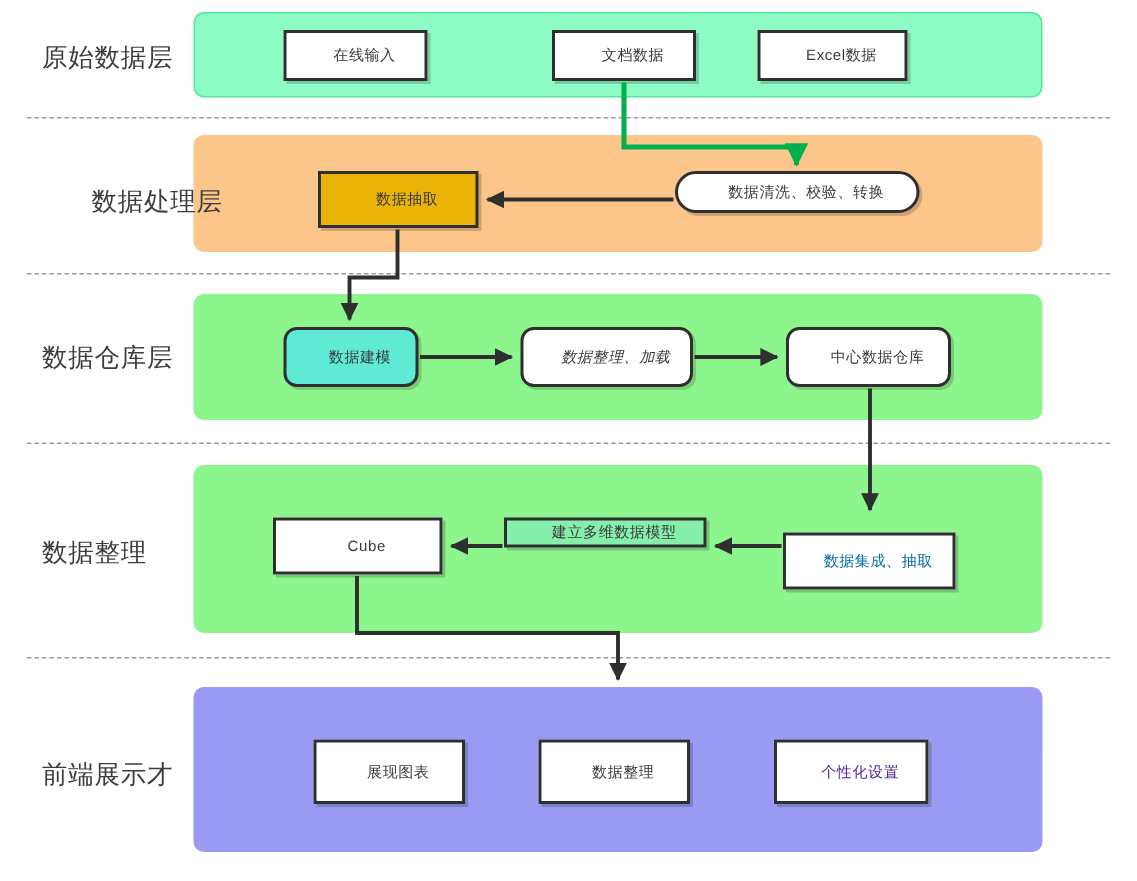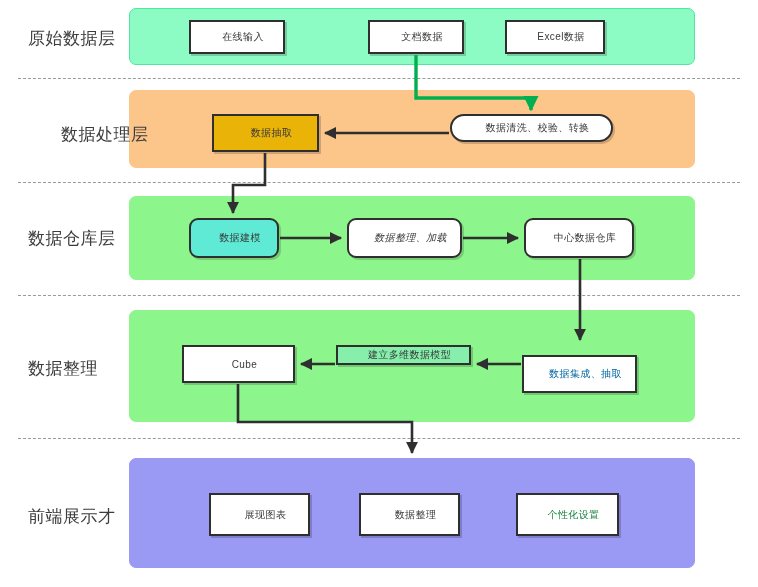--- a/index.html
+++ b/index.html
@@ -100,21 +100,21 @@
       <div class="node rounded" style="left: 524px; top: 218px; width: 110px; height: 40px; border-color: rgb(47, 47, 47); background: rgb(255, 255, 255); color: rgb(58, 58, 58);">中心数据仓库</div>
       <div class="band" style="left: 129px; top: 310px; width: 566px; height: 112px; background: rgb(140, 245, 140); border: 1.5px solid rgb(140, 245, 140);"></div>
       <div class="row-label" style="left: 28px; top: 360px;">数据整理</div>
       <div class="node" style="left: 182px; top: 345px; width: 113px; height: 38px; border-color: rgb(47, 47, 47); background: rgb(255, 255, 255); color: rgb(58, 58, 58);">Cube</div>
       <div class="node" style="left: 336px; top: 345px; width: 135px; height: 20px; border-color: rgb(47, 47, 47); background: #86efac; color: rgb(58, 58, 58); text-align: center;">建立多维数据模型</div>
       <div class="node" style="left: 522px; top: 355px; width: 115px; height: 38px; border-color: rgb(47, 47, 47); background: rgb(255, 255, 255); color: #0369a1;">数据集成、抽取</div>
       <div class="band" style="left: 129px; top: 458px; width: 566px; height: 110px; background: rgb(154, 154, 245); border: 1.5px solid rgb(154, 154, 245);"></div>
       <div class="row-label" style="left: 28px; top: 508px;">前端展示才</div>
       <div class="node" style="left: 209px; top: 493px; width: 101px; height: 43px; border-color: rgb(47, 47, 47); background: rgb(255, 255, 255); color: rgb(58, 58, 58); text-align: center;">展现图表</div>
       <div class="node" style="left: 359px; top: 493px; width: 101px; height: 43px; border-color: rgb(47, 47, 47); background: rgb(255, 255, 255); color: rgb(58, 58, 58);">数据整理</div>
-      <div class="node" style="left: 516px; top: 493px; width: 103px; height: 43px; border-color: rgb(47, 47, 47); background: rgb(255, 255, 255); color: #15803d;">个性化设置</div>
+      <div class="node" style="left: 516px; top: 493px; width: 103px; height: 43px; border-color: rgb(47, 47, 47); background: rgb(255, 255, 255); color: #4c1d95;">个性化设置</div>
     </div>
 
   <svg class="conn-svg" id="connectors" viewBox="0 0 758 587" xmlns="http://www.w3.org/2000/svg">
     <defs>
       <marker id="ah-dark" viewBox="0 0 10 10" refX="8.2" refY="5" markerWidth="5.2" markerHeight="5.2" orient="auto-start-reverse">
         <path d="M 0 0.6 L 9 5 L 0 9.4 z" fill="#2f2f2f"></path>
       </marker>
       <marker id="ah-green" viewBox="0 0 10 10" refX="8.2" refY="5" markerWidth="5.2" markerHeight="5.2" orient="auto-start-reverse">
         <path d="M 0 0.6 L 9 5 L 0 9.4 z" fill="#00b050"></path>
       </marker>

